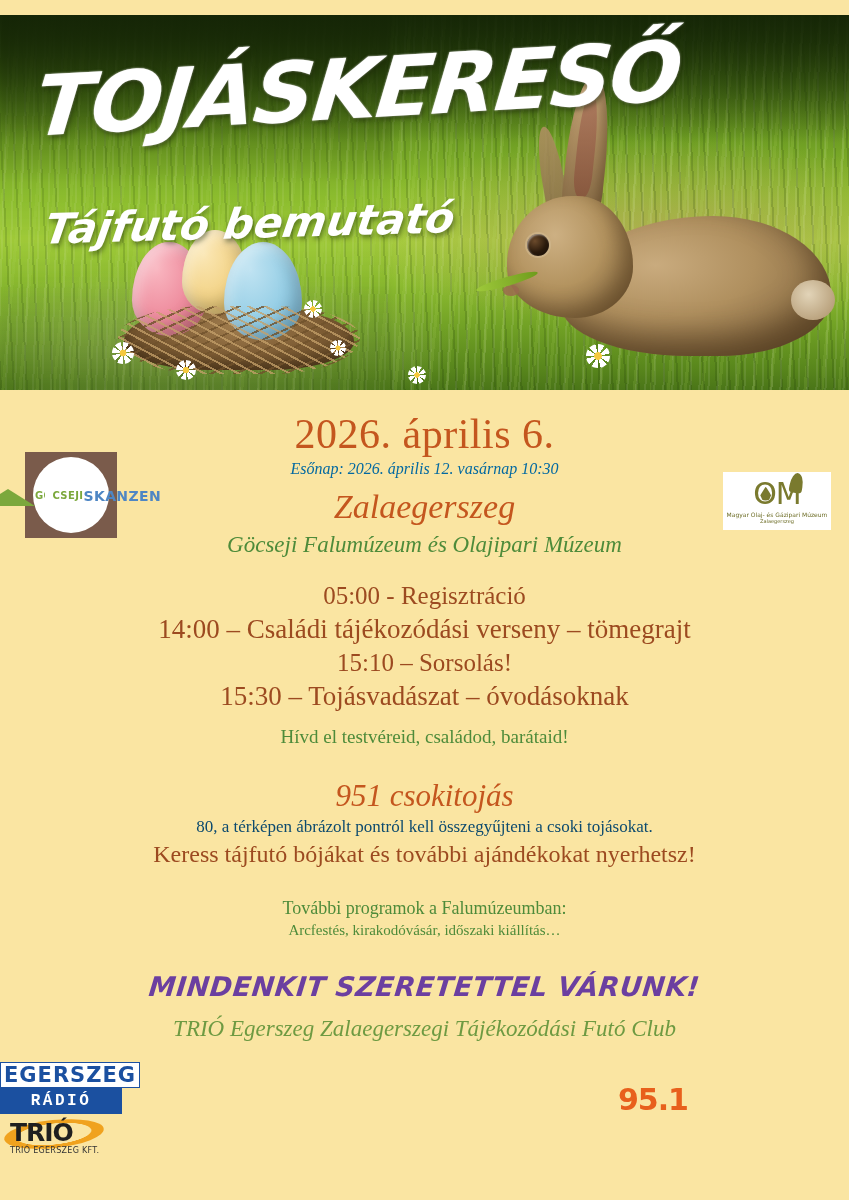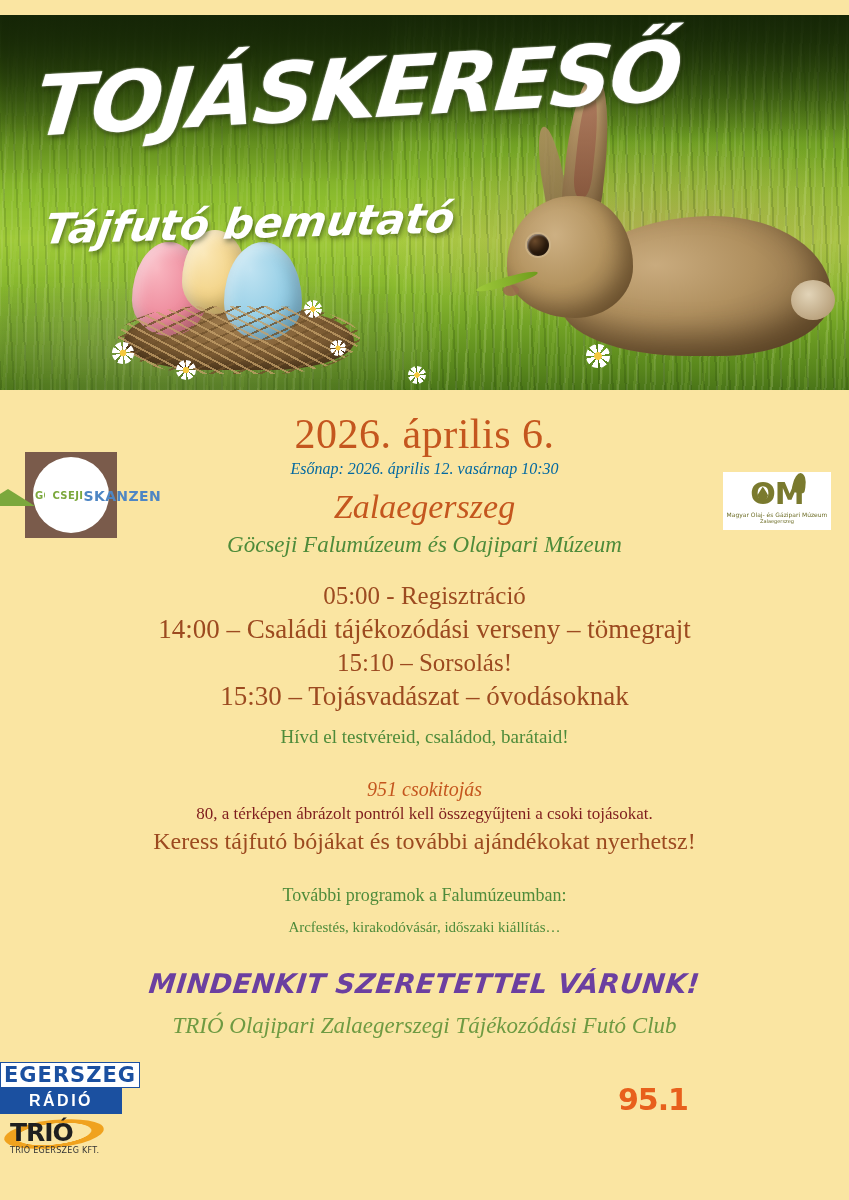--- a/index.html
+++ b/index.html
@@ -202,33 +202,33 @@
   .schedule { margin-top: 22px; }
   .sch-line { color: #9C4A20; line-height: 1.28; }
   .sch-1 { font-size: 25px; }
   .sch-2 { font-size: 27px; }
   .sch-3 { font-size: 25px; }
   .sch-4 { font-size: 27px; }
   .invite {
     font-size: 19px; color: #4E8B3A; margin-top: 12px;
   }
   .eggs-count {
-    font-size: 20px; font-style: italic; color: #C4561E; margin-top: 30px;
+    font-size: 31px; font-style: italic; color: #C4561E; margin-top: 30px;
   }
   .eggs-note {
-    font-size: 17px; color: #7f1d1d; margin-top: 3px;
+    font-size: 17px; color: #0c4a6e; margin-top: 3px;
   }
   .eggs-call {
     font-size: 24px; color: #9C4A20; margin-top: 4px;
   }
   .prog-head {
     font-size: 18px; color: #4E8B3A; margin-top: 30px;
   }
   .prog-sub {
-    font-size: 15px; color: #4E8B3A; margin-top: 13px;
+    font-size: 15px; color: #4E8B3A; margin-top: 3px;
   }
   .welcome {
     font-family: "DejaVu Sans", sans-serif;
     font-weight: 700; font-style: italic;
     font-size: 27px; color: #6B3FA0; margin-top: 32px;
     letter-spacing: .5px;
     transform: skewX(-6deg);
   }
   .club {
     font-size: 23px; font-style: italic; color: #6E9A42; margin-top: 14px;
@@ -271,21 +271,21 @@
            color: #4E86C4; letter-spacing: .4px; line-height: 1.05; }
 
   .mom {
     position: absolute; right: 18px; top: 472px;
     width: 108px; height: 58px;
     background: #fff;
     display: flex; flex-direction: column;
     align-items: center; justify-content: center;
   }
   .mom-mark {
-    font-family: "DejaVu Sans", sans-serif; font-weight: 700;
+    font-family: "DejaVu Sans", sans-serif; font-weight: 400;
     font-size: 30px; line-height: 1; color: #7A7A2E;
     letter-spacing: -1px; position: relative;
   }
   .mom-drop {
     position: absolute; left: 7px; top: 8px;
     width: 11px; height: 14px;
     background: #7A7A2E;
     border-radius: 50% 50% 50% 50% / 64% 64% 36% 36%;
     clip-path: polygon(50% 0%, 100% 62%, 78% 100%, 22% 100%, 0% 62%);
   }
@@ -304,21 +304,21 @@
 
   
   .sp-radio { left: 168px; top: 1122px; width: 182px; height: 52px; background: transparent; }
   .rad-box1 { position: absolute; left: 0; top: 0; width: 140px; height: 26px;
               background: #fff; border: 1px solid #1B50A0;
               display:flex; align-items:center; justify-content:center; }
   .rad-box2 { position: absolute; left: 0; top: 26px; width: 122px; height: 26px;
               background: #1B50A0; display:flex; align-items:center; justify-content:center; }
   .rad-t1 { font-family: "DejaVu Sans", sans-serif; font-weight: 700; font-size: 21px;
             color: #1B50A0; letter-spacing: 1px; }
-  .rad-t2 { font-family: Liberation Sans, sans-serif; font-weight: 700; font-size: 16px;
+  .rad-t2 { font-family: Liberation Mono, monospace; font-weight: 700; font-size: 16px;
             color: #fff; letter-spacing: 2.5px; }
   .rad-95 { position: absolute; right: 0; top: 20px;
             font-family: "DejaVu Sans", sans-serif; font-weight: 700; font-size: 30px;
             color: #E8601C; letter-spacing: -1px; }
 
   
   .sp-trio { left: 586px; top: 1120px; width: 110px; height: 50px; background: transparent; }
   .trio-in { position: relative; width: 100%; height: 100%; }
   .trio-arc { position: absolute; left: 4px; top: 6px; width: 100px; height: 28px;
               border-radius: 50%;
@@ -411,21 +411,21 @@
     <div class="eggs-note">80, a térképen ábrázolt pontról kell összegyűjteni a csoki tojásokat.</div>
 
     <div class="eggs-call">Keress tájfutó bójákat és további ajándékokat nyerhetsz!</div>
 
     <div class="prog-head">További programok a Falumúzeumban:</div>
 
     <div class="prog-sub">Arcfestés, kirakodóvásár, időszaki kiállítás…</div>
 
     <div class="welcome">MINDENKIT SZERETETTEL VÁRUNK!</div>
 
-    <div class="club">TRIÓ Olajipari Zalaegerszegi Tájékozódási Futó Club</div>
+    <div class="club">TRIÓ Egerszeg Zalaegerszegi Tájékozódási Futó Club</div>
   </div>
 
   <div class="sponsors">
 
     <div class="sp-radio">
       <div class="rad-box1">
         <span class="rad-t1">EGERSZEG</span>
       </div>
       <div class="rad-box2">
         <span class="rad-t2">RÁDIÓ</span>

